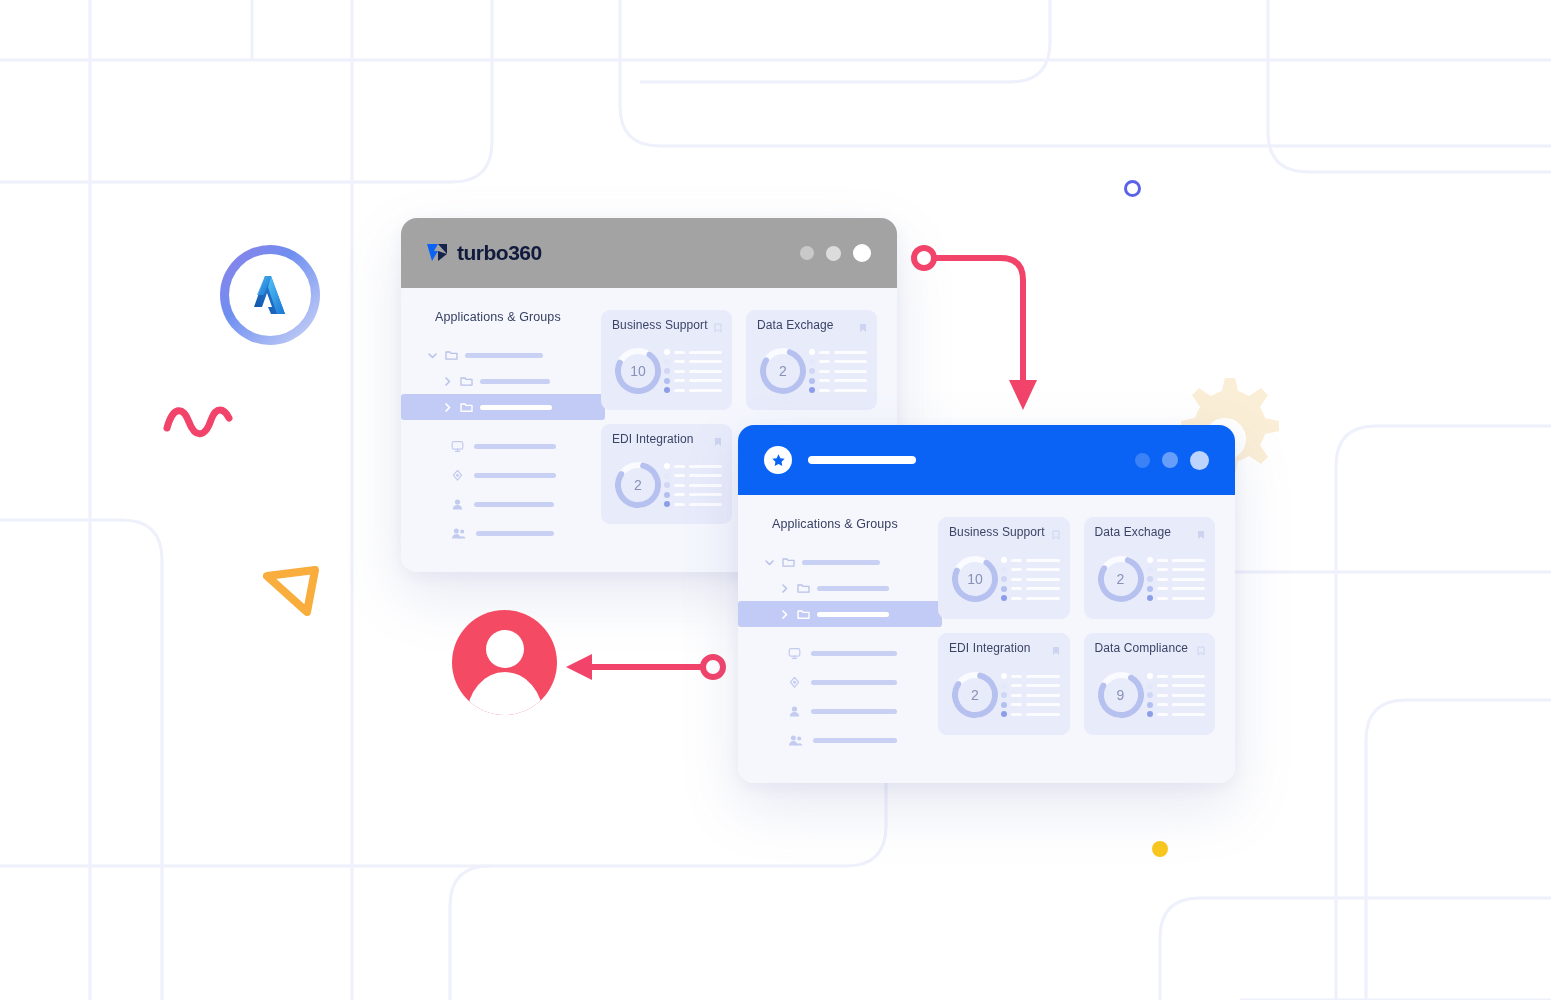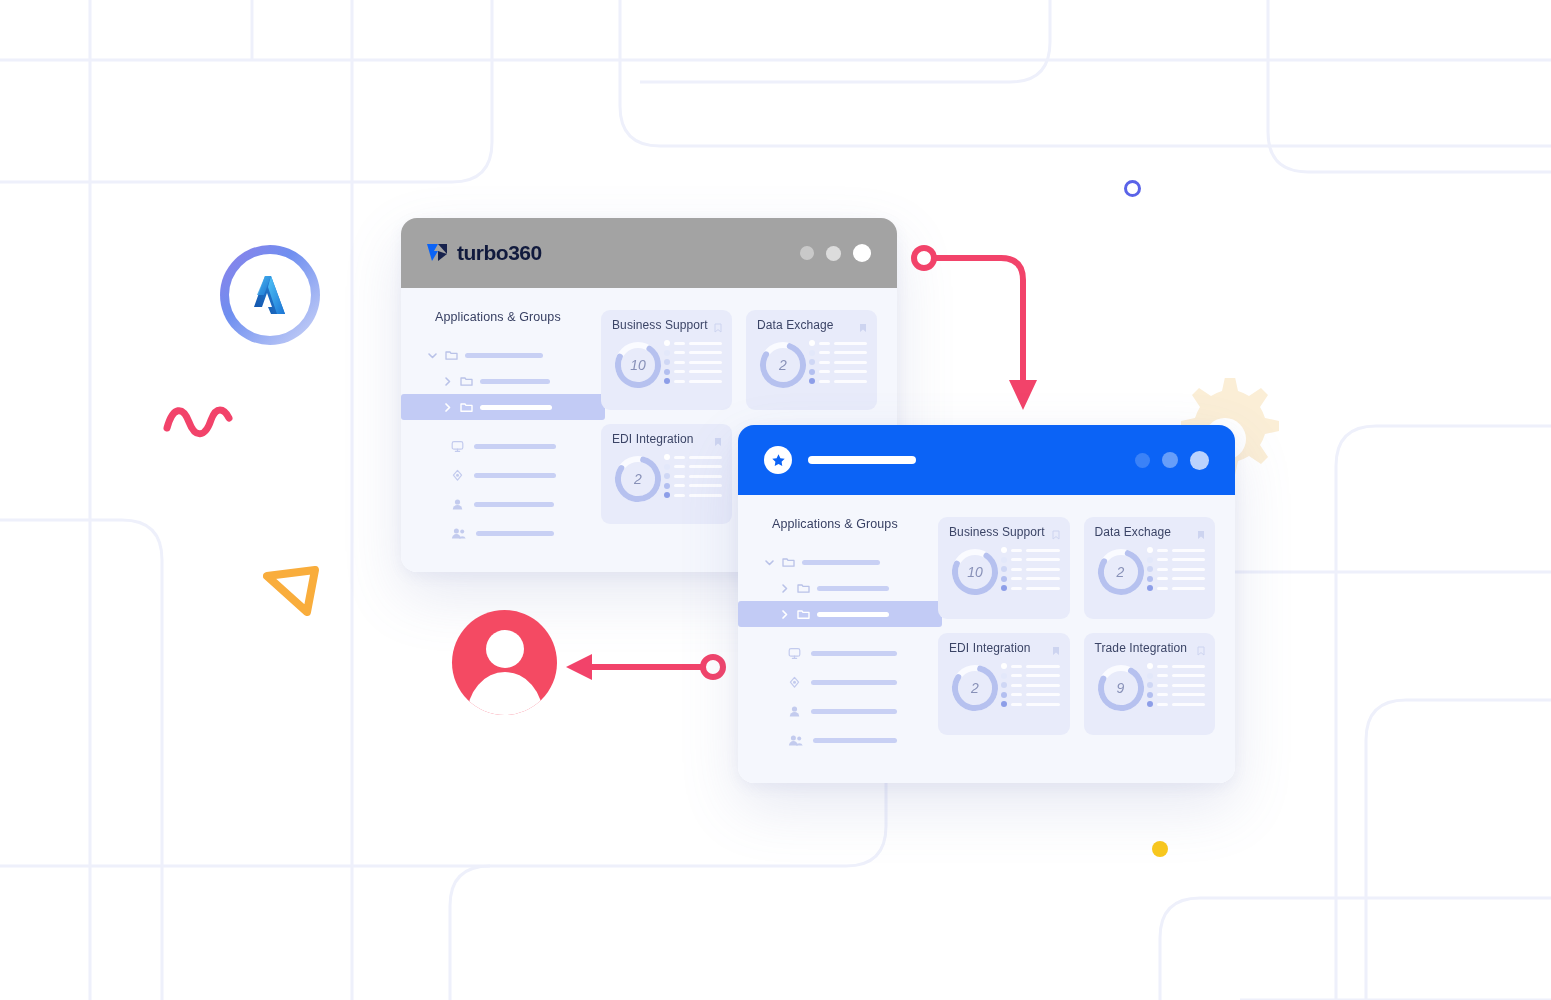--- a/index.html
+++ b/index.html
@@ -113,21 +113,21 @@
 
   
   .cards{flex:1 1 auto;display:grid;grid-template-columns:1fr 1fr;grid-auto-rows:102px;gap:14px;align-content:start;}
   .card{
     background:#e8ebfa;border-radius:9px;padding:9px 10px 8px 11px;box-sizing:border-box;
     position:relative;display:flex;flex-direction:column;
   }
   .card-head{display:flex;align-items:flex-start;}
   .card-title{font-size:12px;color:#3b4466;letter-spacing:.1px;line-height:1;}
   .bookmark{margin-left:auto;}
-  .card-body{flex:1 1 auto;display:flex;gap:0;margin-top:2px;font-style:italic;}
+  .card-body{flex:1 1 auto;display:flex;align-items:center;gap:0;margin-top:2px;}
   .donut{position:relative;width:52px;height:52px;flex:0 0 auto;}
   .donut-value{
     position:absolute;inset:0;display:flex;align-items:center;justify-content:center;
     font-size:14px;color:#8891b8;
   }
   .legend{flex:1 1 auto;display:flex;flex-direction:column;gap:3.5px;padding-top:1px;}
   .legend-row{display:flex;align-items:center;gap:4px;}
   .legend-dot{width:6px;height:6px;border-radius:50%;flex:0 0 auto;}
   .legend-bar-a{height:3px;border-radius:2px;background:rgba(255,255,255,.85);width:11px;flex:0 0 auto;}
   .legend-bar-b{height:3px;border-radius:2px;background:rgba(255,255,255,.85);flex:1 1 auto;max-width:34px;}
@@ -673,21 +673,21 @@
                   <i class="legend-dot" style="background:#8d9ee8"></i>
                   <span class="legend-bar-a"></span>
                   <span class="legend-bar-b"></span>
                 </div>
             </div>
           </div>
         </div>
 
         <div class="card">
           <div class="card-head">
-            <span class="card-title">Trade Integration</span>
+            <span class="card-title">Data Compliance</span>
             <span class="bookmark">
               <svg width="8" height="10" viewBox="0 0 8 10">
                   <path d="M1 1 H7 V9 L4 6.6 L1 9 Z" fill="none" stroke="#cdd4f0" stroke-width="1"></path>
                 </svg>
             </span>
           </div>
           <div class="card-body">
             <div class="donut">
               <svg width="52" height="52" viewBox="0 0 52 52">
                 <circle cx="26" cy="26" r="20" fill="none" stroke="#fafbff" stroke-width="6"></circle>

